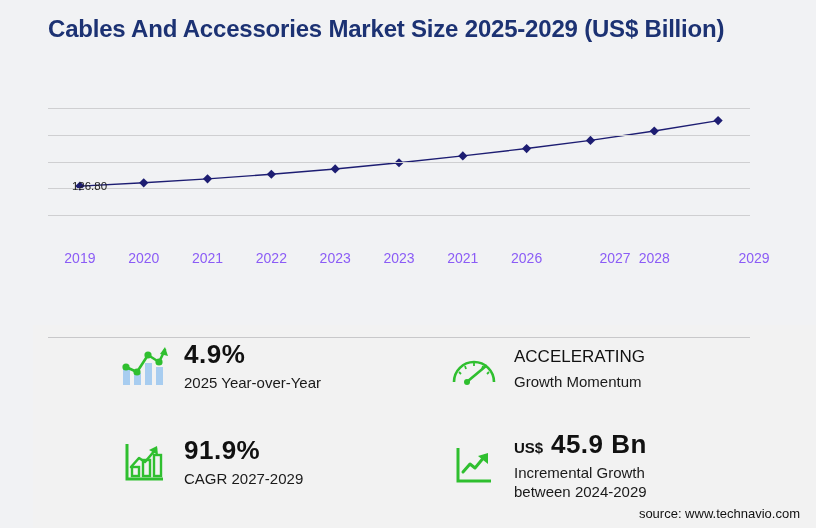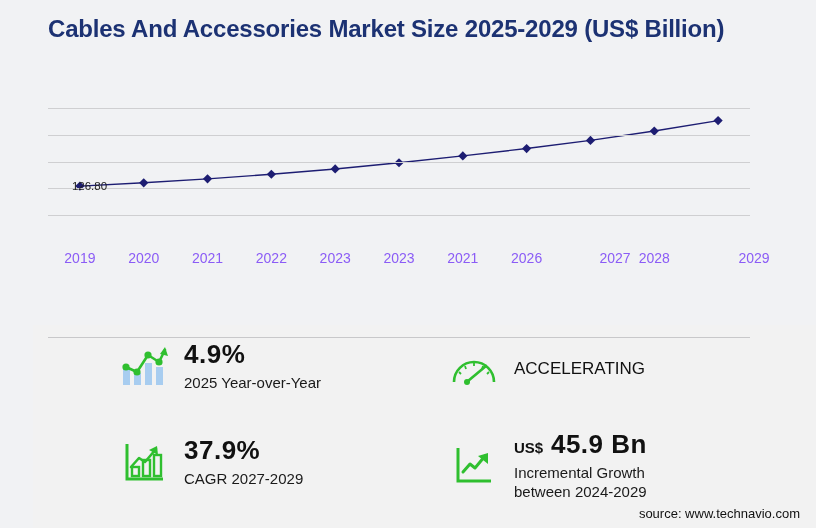--- a/index.html
+++ b/index.html
@@ -162,40 +162,41 @@
       <svg width="42" height="42" viewBox="0 0 42 42">
         <path d="M4 3 L4 38 L40 38" fill="none" stroke="#2fbf2f" stroke-width="3"></path>
         <polyline points="8,26 16,17 22,21 33,8" fill="none" stroke="#2fbf2f" stroke-width="2.6" stroke-linejoin="round" stroke-linecap="round"></polyline>
         <polygon points="34,5 35,14 26,9" fill="#2fbf2f"></polygon>
         <rect x="9" y="26" width="7" height="9" fill="none" stroke="#2fbf2f" stroke-width="2.4"></rect>
         <rect x="20" y="19" width="7" height="16" fill="none" stroke="#2fbf2f" stroke-width="2.4"></rect>
         <rect x="31" y="14" width="7" height="21" fill="none" stroke="#2fbf2f" stroke-width="2.4"></rect>
       </svg>
     </div>
     <div class="kpi-text">
-      <div class="kpi-big">37.9%</div>
+      <div class="kpi-big">91.9%</div>
       <div class="kpi-sub">CAGR 2027-2029</div>
     </div>
   </div>
 
   <div class="kpi" id="kpi-momentum">
     <div class="kpi-icon">
       <svg width="48" height="34" viewBox="0 0 48 34">
         <path d="M4 30 A20 20 0 0 1 44 30" fill="none" stroke="#2fbf2f" stroke-width="2.6"></path>
         <line x1="9" y1="20" x2="11" y2="22" stroke="#2fbf2f" stroke-width="1.8"></line>
         <line x1="15" y1="14" x2="16" y2="17" stroke="#2fbf2f" stroke-width="1.8"></line>
         <line x1="24" y1="11" x2="24" y2="14" stroke="#2fbf2f" stroke-width="1.8"></line>
         <line x1="33" y1="14" x2="32" y2="17" stroke="#2fbf2f" stroke-width="1.8"></line>
         <line x1="39" y1="20" x2="37" y2="22" stroke="#2fbf2f" stroke-width="1.8"></line>
         <line x1="18" y1="29" x2="36" y2="14" stroke="#2fbf2f" stroke-width="2.6" stroke-linecap="round"></line>
         <circle cx="17" cy="30" r="3" fill="#2fbf2f"></circle>
       </svg>
     </div>
     <div class="kpi-text">
       <div class="kpi-head">ACCELERATING</div>
+      <div class="kpi-sub">Growth Momentum</div>
     </div>
   </div>
 
   <div class="kpi" id="kpi-incremental">
     <div class="kpi-icon">
       <svg width="42" height="42" viewBox="0 0 42 42">
         <path d="M5 4 L5 37 L38 37" fill="none" stroke="#2fbf2f" stroke-width="3"></path>
         <polyline points="10,28 17,20 22,24 32,12" fill="none" stroke="#2fbf2f" stroke-width="3" stroke-linejoin="round" stroke-linecap="round"></polyline>
         <polygon points="35,9 35,20 25,12" fill="#2fbf2f"></polygon>
       </svg>

